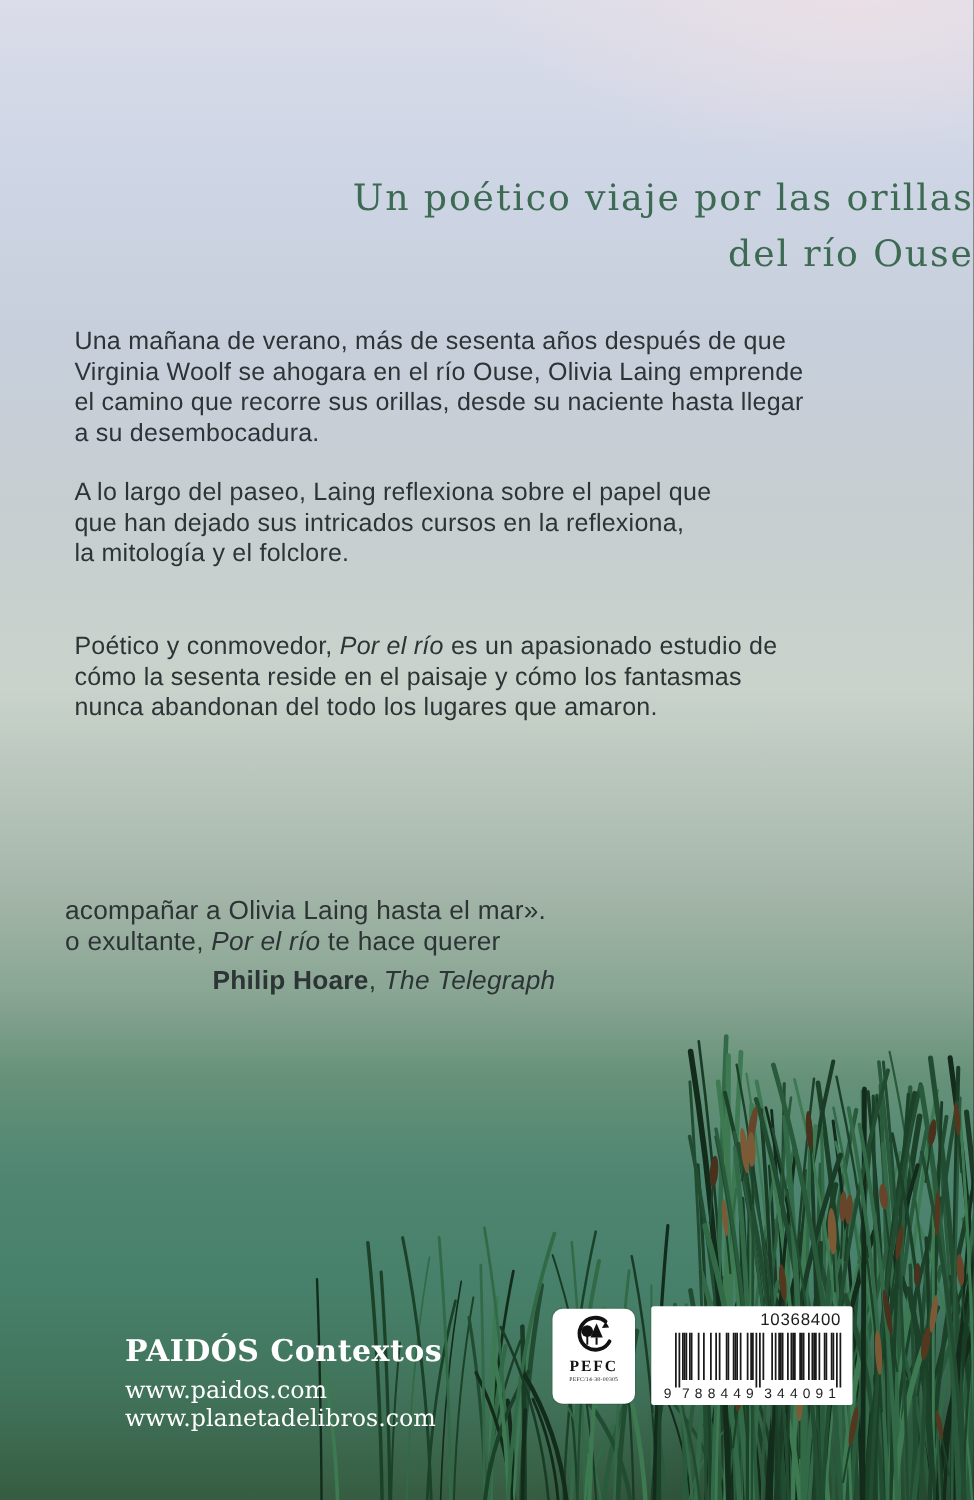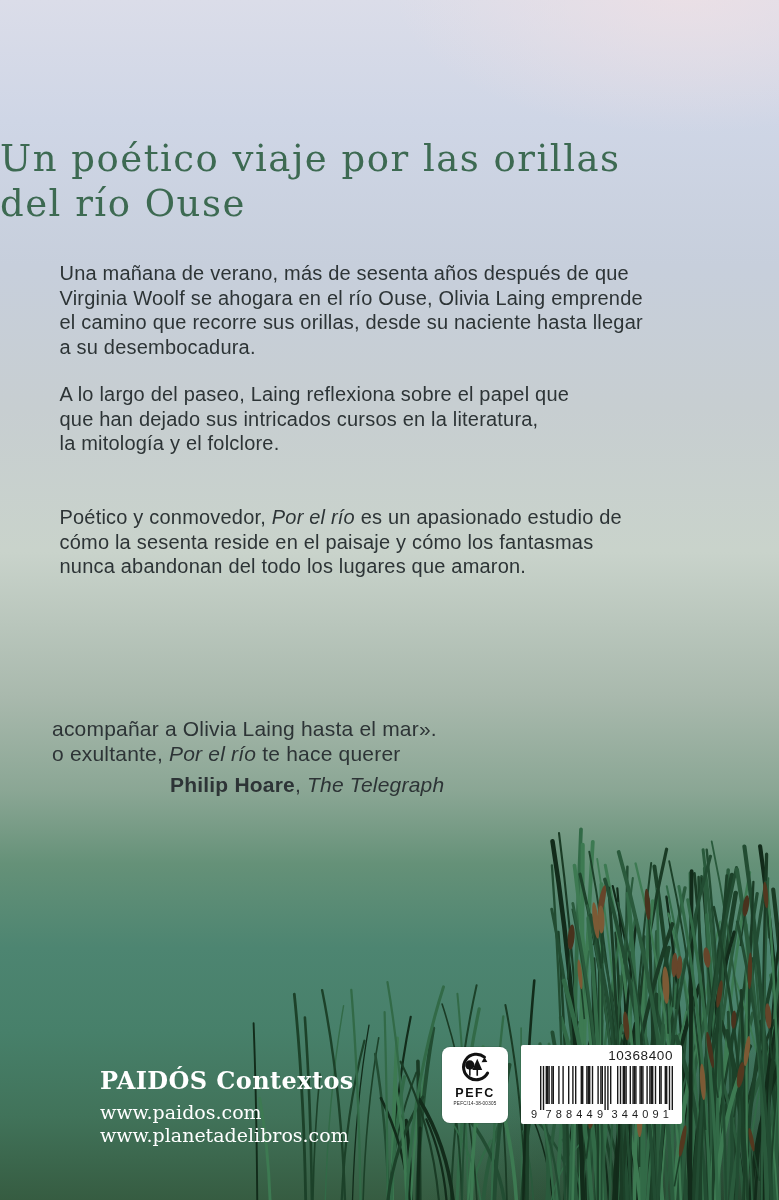--- a/index.html
+++ b/index.html
@@ -37,23 +37,23 @@
   .shade-bottom-right{
     position:absolute;left:0;top:0;width:100%;height:100%;z-index:1;
     background:radial-gradient(ellipse 560px 420px at 97% 106%, rgba(16,38,23,0.55), rgba(16,38,23,0) 62%);
     pointer-events:none;
   }
   .grass{position:absolute;left:0;top:0;width:779px;height:1200px;z-index:2;}
   .content{position:absolute;left:0;top:0;width:100%;height:100%;z-index:3;}
 
   .title{
     position:absolute;top:136px;left:0;width:100%;
-    margin:0;text-align:left;
+    margin:0;text-align:right;
     font-family:"DejaVu Serif",serif;font-weight:400;
-    font-size:37px;line-height:45px;letter-spacing:1.5px;
+    font-size:29px;line-height:45px;letter-spacing:1.5px;
     color:var(--title-green);
   }
   .para{
     position:absolute;left:50%;transform:translateX(-50%);
     width:660px;
     font-size:20px;line-height:24.6px;letter-spacing:0.2px;
     color:var(--body-text);
   }
   .p1{top:261px}.p2{top:382px}.p3{top:505px}
   .para em,.quote em{font-style:italic;}
@@ -73,20 +73,21 @@
     font-family:"DejaVu Serif",serif;
   }
   .imprint{font-size:24px;font-weight:bold;letter-spacing:0.4px;margin-bottom:6px;}
   .url{font-size:19px;line-height:23px;}
 
   .pefc-box{
     position:absolute;left:442px;top:1047px;width:66px;height:76px;
     background:var(--white);border-radius:8px;
     text-align:center;color:#111;
     box-shadow:0 0 0 1px rgba(0,0,0,0.08);
+    font-family:Liberation Serif, serif;
   }
   .pefc-logo{display:block;margin:4px auto 0;}
   .pefc-name{font-size:12.5px;font-weight:bold;letter-spacing:1.5px;line-height:12px;}
   .pefc-code{font-size:4.6px;letter-spacing:0.2px;margin-top:2px;color:#222;}
 
   .barcode-box{
     position:absolute;left:521px;top:1045px;width:161px;height:79px;
     background:var(--white);border-radius:2px;color:#1c1c1c;
   }
   .barcode-top{
@@ -466,21 +467,21 @@
       </h1>
 
     <div class="para p1">
         <div class="tline"><span>Una mañana de verano, más de sesenta años después de que</span></div>
         <div class="tline"><span>Virginia Woolf se ahogara en el río Ouse, Olivia Laing emprende</span></div>
         <div class="tline"><span>el camino que recorre sus orillas, desde su naciente hasta llegar</span></div>
         <div class="tline"><span>a su desembocadura.</span></div>
       </div>
     <div class="para p2">
         <div class="tline"><span>A lo largo del paseo, Laing reflexiona sobre el papel que</span></div>
-        <div class="tline"><span>que han dejado sus intricados cursos en la literatura,</span></div>
+        <div class="tline"><span>que han dejado sus intricados cursos en la reflexiona,</span></div>
         <div class="tline"><span>la mitología y el folclore.</span></div>
       </div>
     <div class="para p3">
         <div class="tline"><span>Poético y conmovedor, </span><em>Por el río</em><span> es un apasionado estudio de</span></div>
         <div class="tline"><span>cómo la sesenta reside en el paisaje y cómo los fantasmas</span></div>
         <div class="tline"><span>nunca abandonan del todo los lugares que amaron.</span></div>
       </div>
 
     <div class="quote">
       <div>

